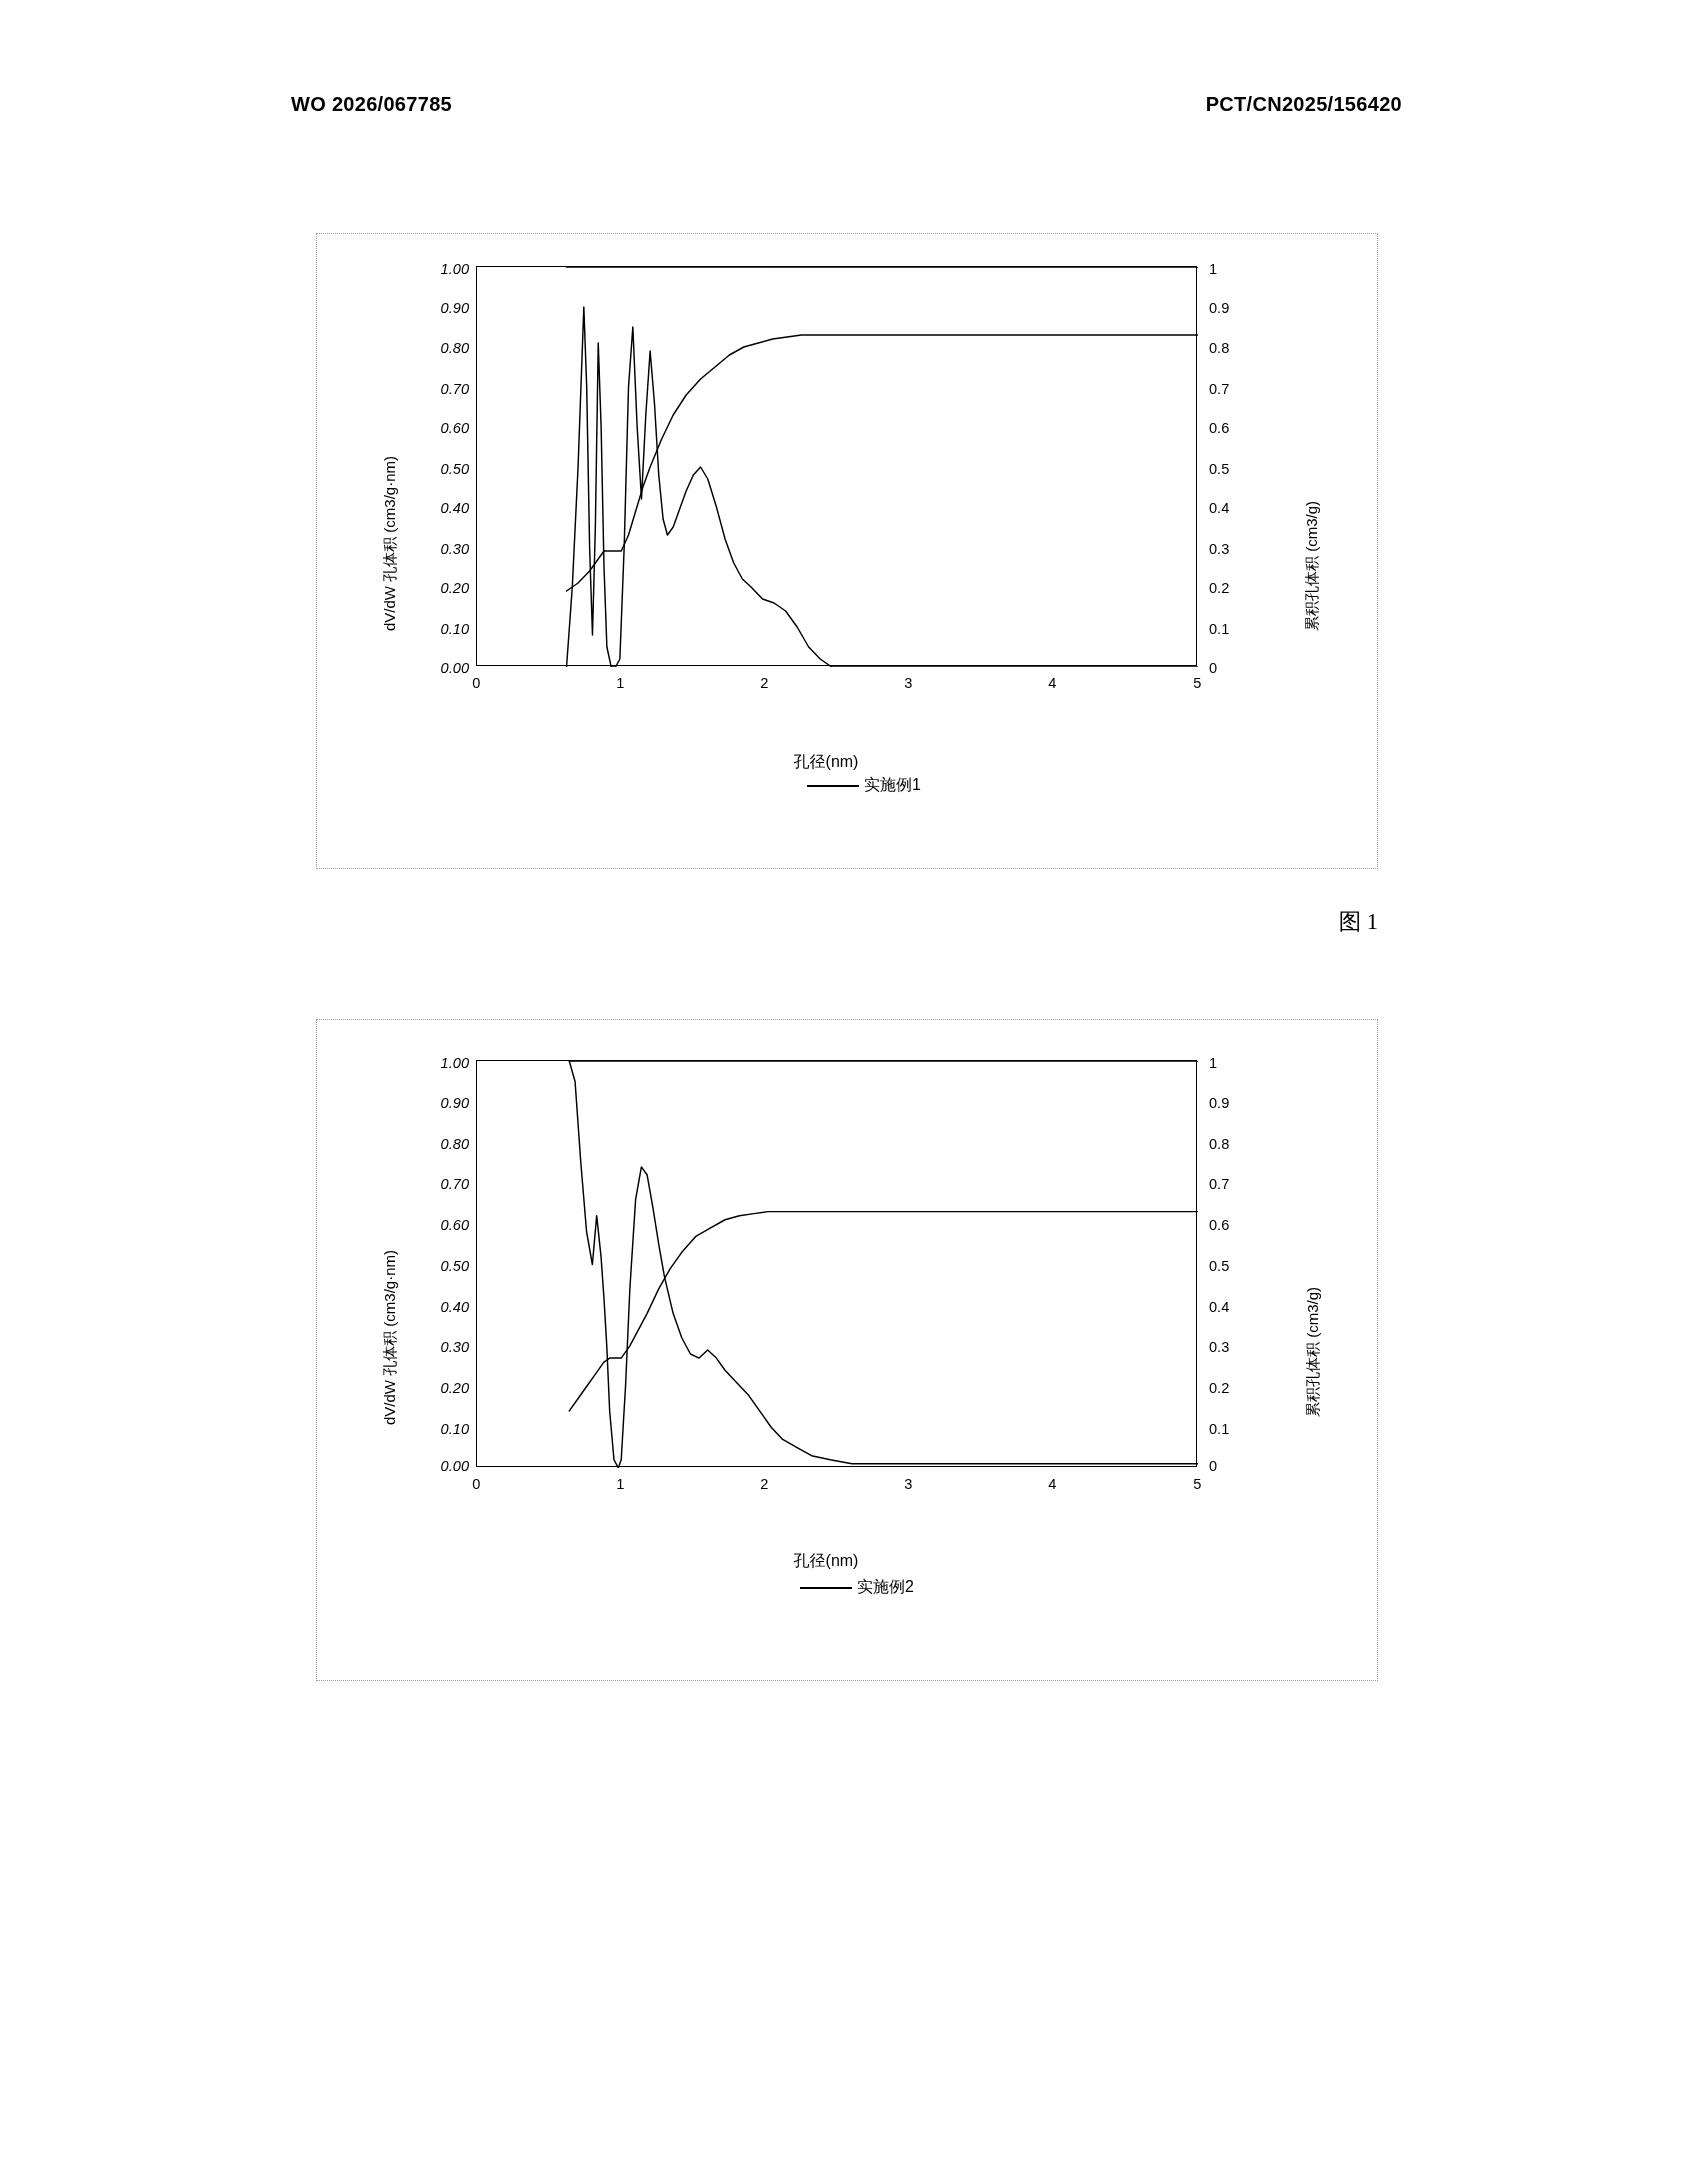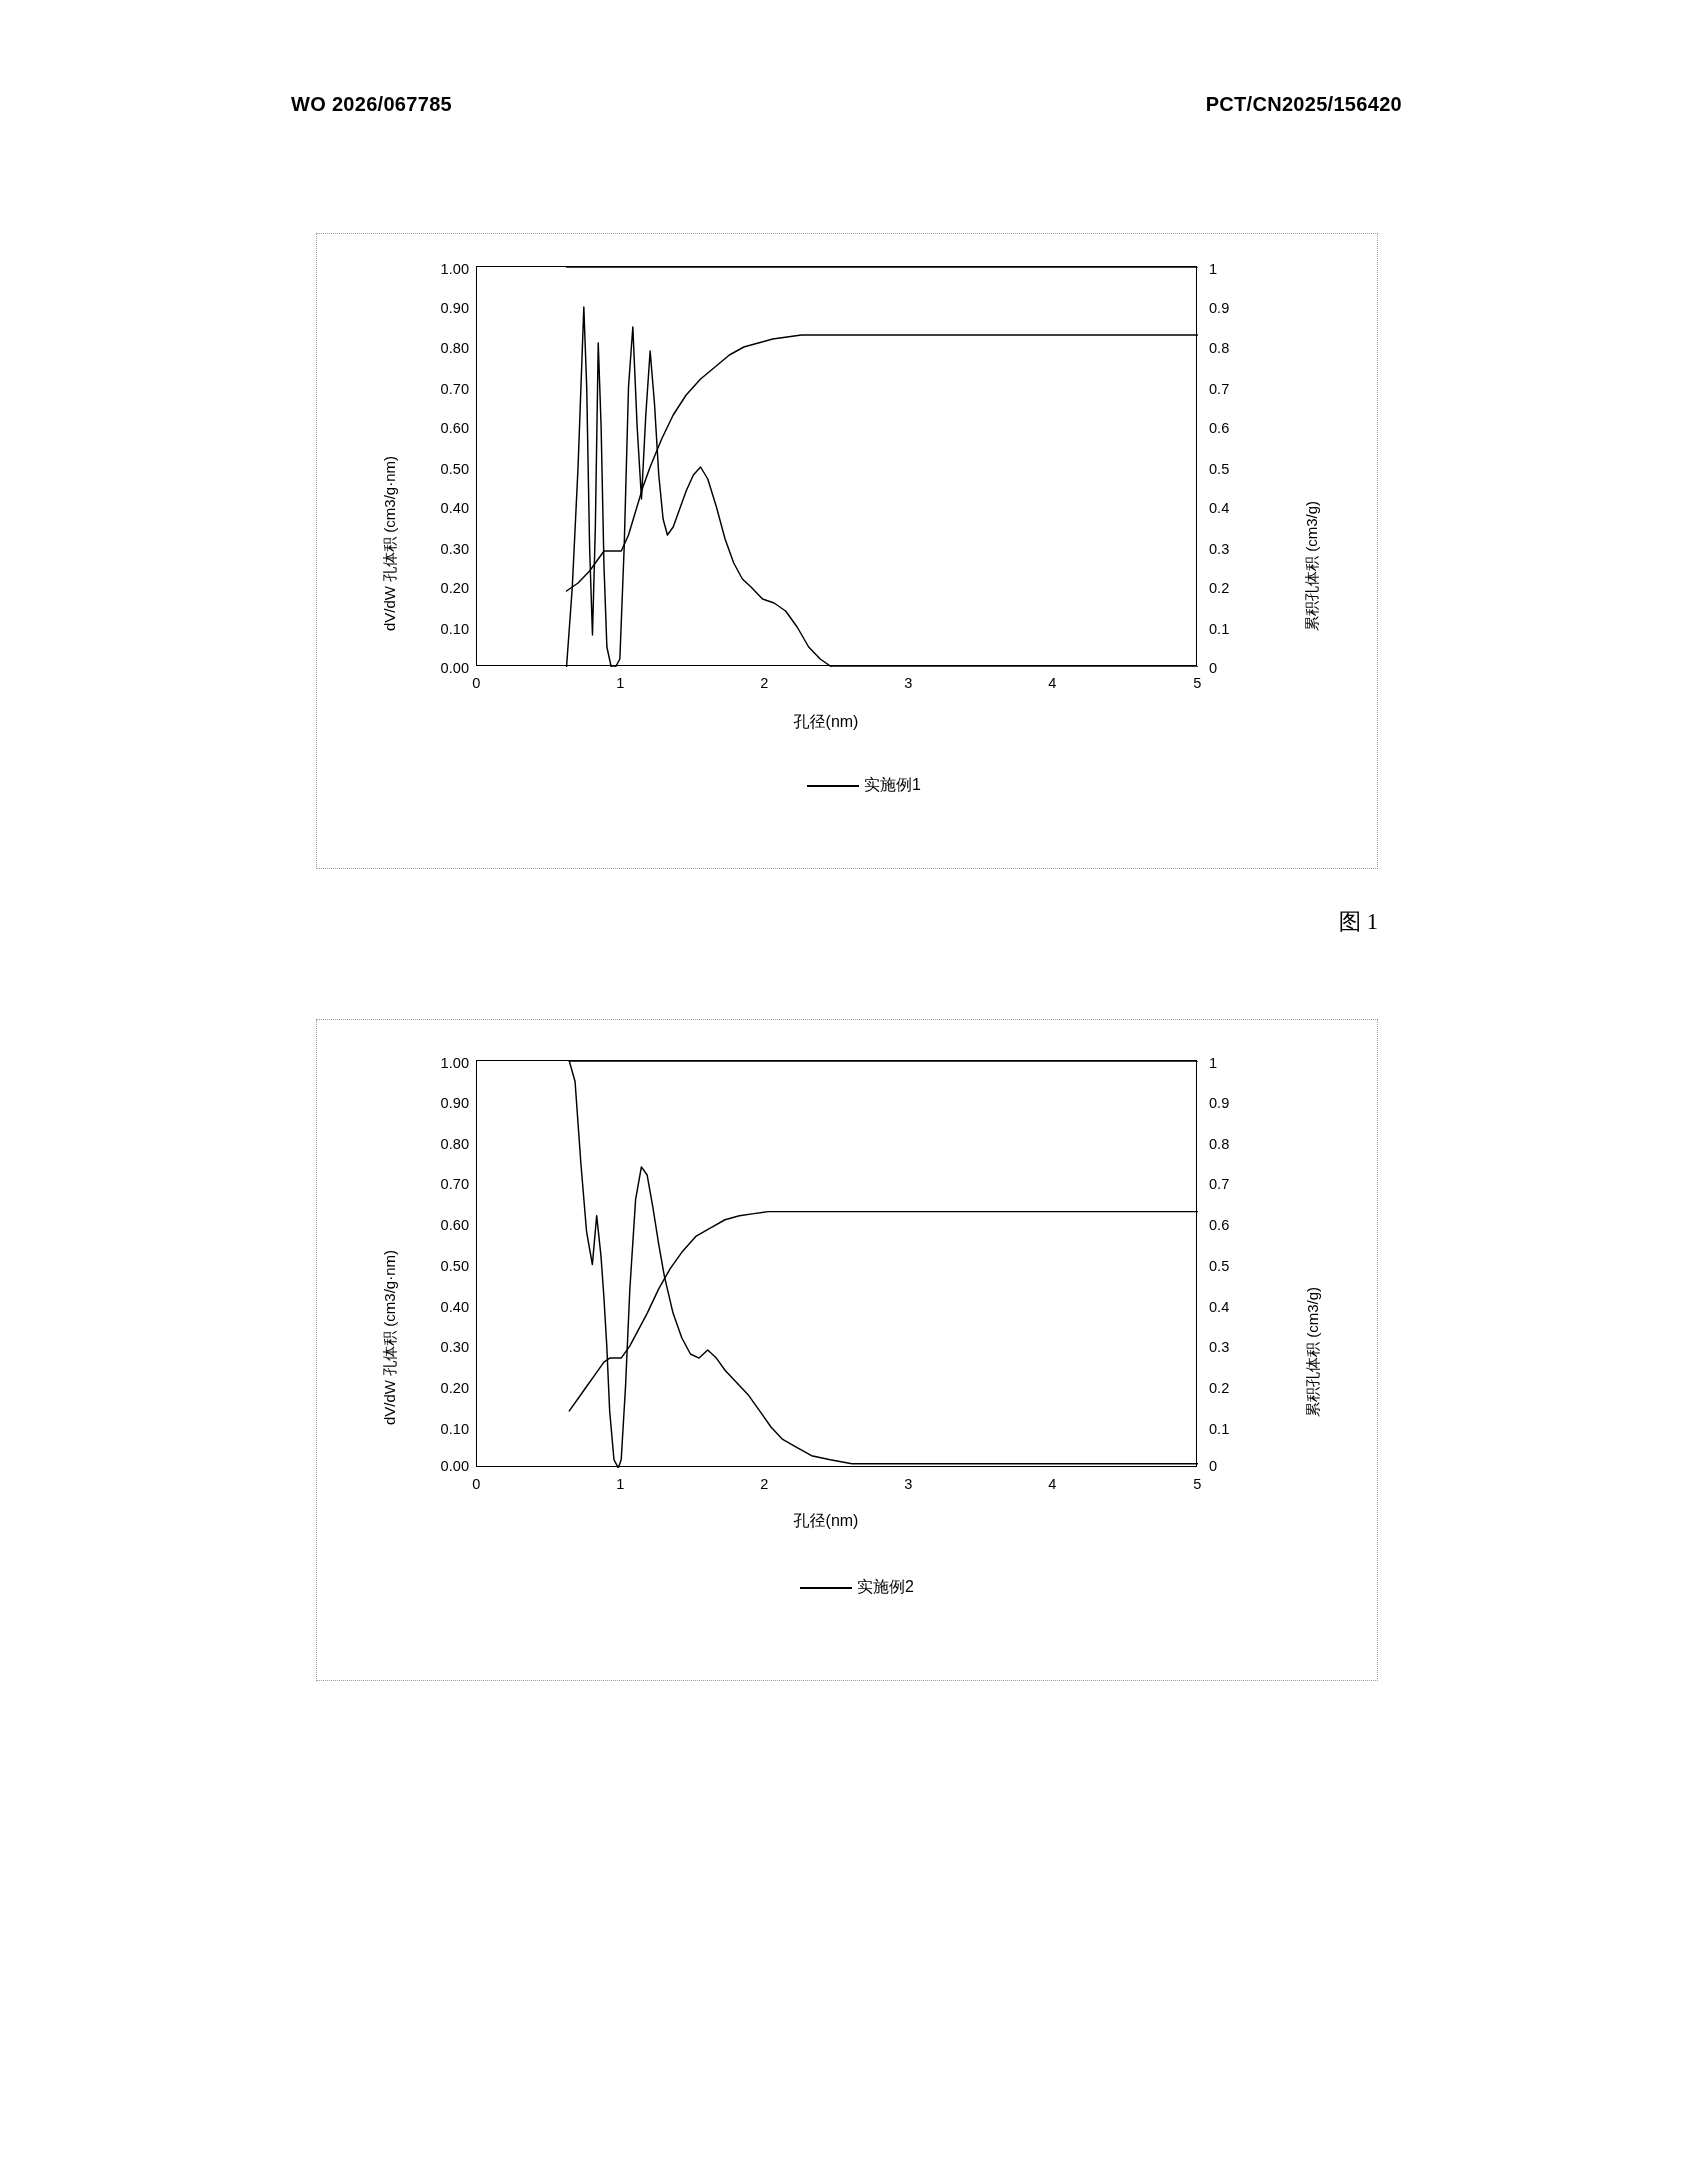--- a/index.html
+++ b/index.html
@@ -79,41 +79,42 @@
   
   #fig2-plot { left: 159px; top: 40px; width: 721px; height: 407px; }
 
   .ytick, .ytick-r {
     position: absolute;
     font-size: 14.6px;
     font-family: "Liberation Sans", sans-serif;
     white-space: nowrap;
     line-height: 1;
   }
-  .ytick { text-align: right; }
+  .ytick { text-align: right; font-style: italic; }
   .ytick-r { text-align: left; }
   .xtick {
     position: absolute;
     font-size: 14.6px;
     text-align: center;
     width: 26.5px;
     line-height: 1;
   }
   .axis-title-left, .axis-title-right {
     position: absolute;
     font-size: 15px;
     font-family: "Liberation Sans", sans-serif;
     white-space: nowrap;
     transform-origin: 0 0;
   }
   .axis-title-x {
     position: absolute;
     font-size: 16px;
     text-align: center;
     white-space: nowrap;
+    margin-top: 40px;
   }
   .legend {
     position: absolute;
     display: flex;
     align-items: center;
     gap: 5px;
     font-size: 16px;
     white-space: nowrap;
   }
   .legend-line {

